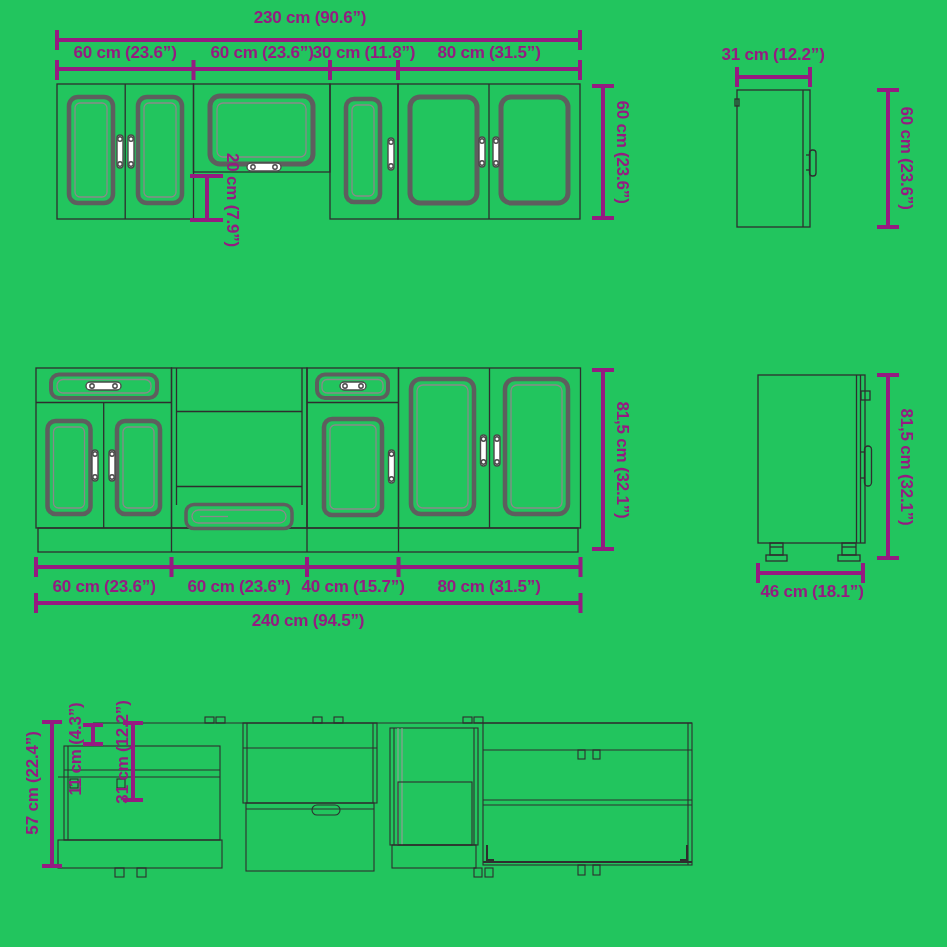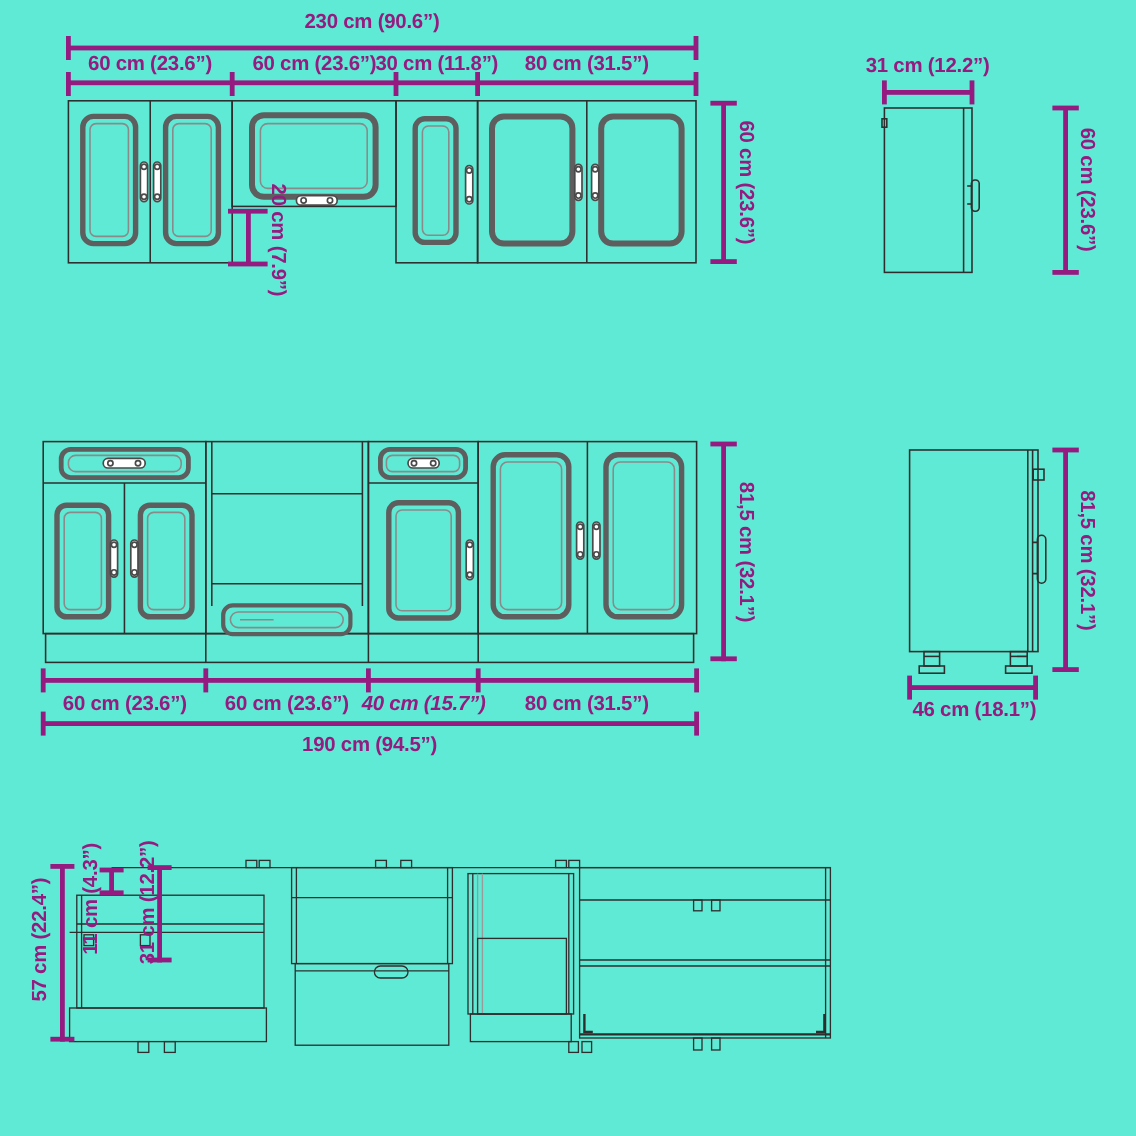--- a/index.html
+++ b/index.html
@@ -1,16 +1,16 @@
 <!DOCTYPE html>
 <html><head>
 <meta charset="utf-8">
 <style>
   html,body{margin:0;padding:0;background:#fff;}
-  #stage{position:relative;width:947px;height:947px;background:#5eead4;overflow:hidden;
+  #stage{position:relative;width:947px;height:947px;background:#22c55e;overflow:hidden;
          font-family:"Liberation Sans",sans-serif;}
   #linework{position:absolute;left:0;top:0;}
   .dim{position:absolute;white-space:nowrap;font-weight:700;font-size:17px;
        color:#951b81;letter-spacing:-0.2px;transform:translate(-50%,-50%);}
   .dim.cw{transform:translate(-50%,-50%) rotate(90deg);}
   .dim.ccw{transform:translate(-50%,-50%) rotate(-90deg);}
 </style>
 </head>
 <body>
 
@@ -268,23 +268,23 @@
   <div class="dim" style="left:364px;top:53px;text-align:center;">30 cm (11.8”)</div>
   <div class="dim" style="left:489px;top:53px;">80 cm (31.5”)</div>
   <div class="dim cw" style="left:622px;top:152px;">60 cm (23.6”)</div>
   <div class="dim cw" style="left:232px;top:200px;">20 cm (7.9”)</div>
 
   <div class="dim" style="left:773px;top:55px;">31 cm (12.2”)</div>
   <div class="dim cw" style="left:906px;top:158px;">60 cm (23.6”)</div>
 
   <div class="dim" style="left:104px;top:587px;">60 cm (23.6”)</div>
   <div class="dim" style="left:239px;top:587px;">60 cm (23.6”)</div>
-  <div class="dim" style="left:353px;top:587px;font-style:italic;">40 cm (15.7”)</div>
+  <div class="dim" style="left:353px;top:587px;">40 cm (15.7”)</div>
   <div class="dim" style="left:489px;top:587px;">80 cm (31.5”)</div>
-  <div class="dim" style="left:308px;top:621px;">190 cm (94.5”)</div>
+  <div class="dim" style="left:308px;top:621px;">240 cm (94.5”)</div>
   <div class="dim cw" style="left:622px;top:460px;">81,5 cm (32.1”)</div>
 
   <div class="dim" style="left:812px;top:592px;">46 cm (18.1”)</div>
   <div class="dim cw" style="left:906px;top:467px;">81,5 cm (32.1”)</div>
 
   <div class="dim ccw" style="left:33px;top:783px;">57 cm (22.4”)</div>
   <div class="dim ccw" style="left:76px;top:749px;">11 cm (4.3”)</div>
   <div class="dim ccw" style="left:123px;top:752px;">31 cm (12.2”)</div>
 
 </div>

